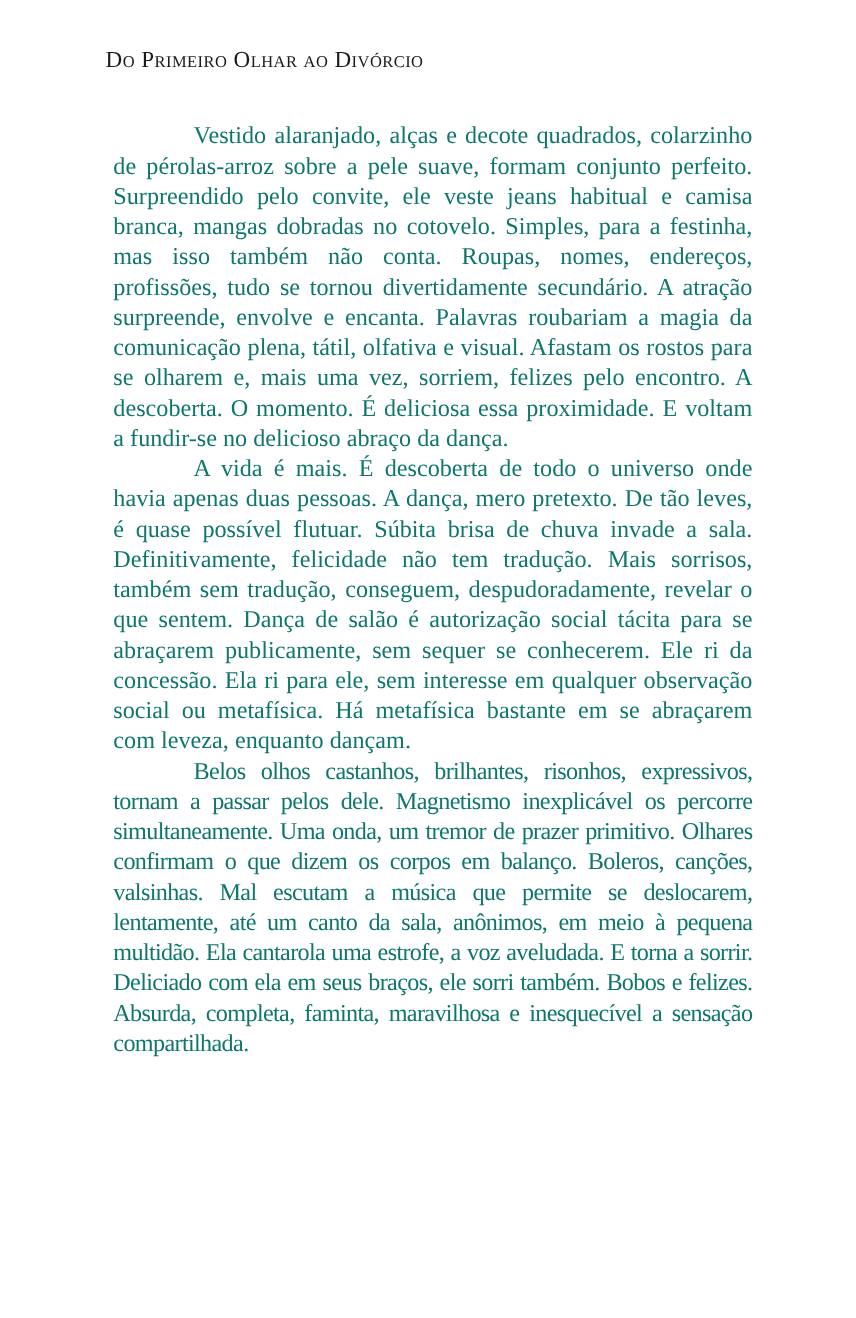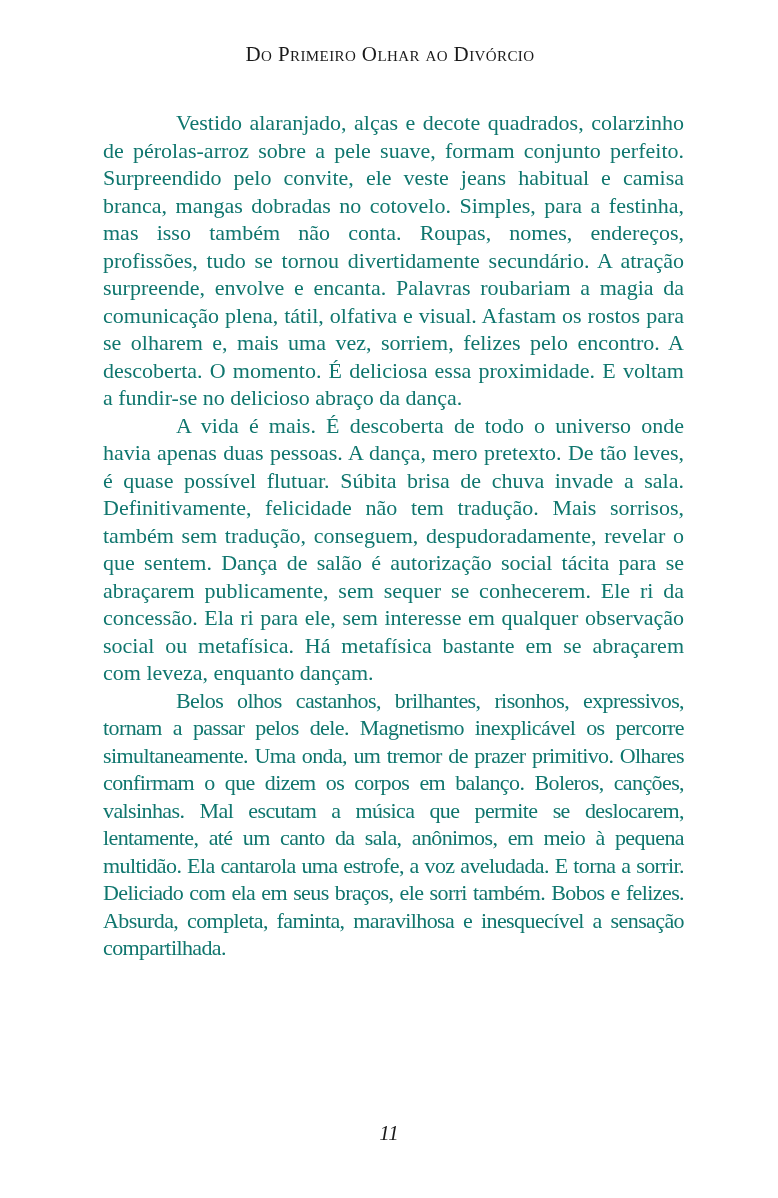--- a/index.html
+++ b/index.html
@@ -14,21 +14,21 @@
     background: #ffffff;
     font-family: "Liberation Serif", "DejaVu Serif", serif;
     color: #151515;
     overflow: hidden;
   }
   .running-header {
     position: absolute;
     top: 42px;
     left: 96px;
     width: 588px;
-    text-align: center;
+    text-align: left;
     font-variant: small-caps;
     font-size: 21px;
     letter-spacing: 0.4px;
     color: #1a1a1a;
   }
   .body-text {
     position: absolute;
     top: 109px;
     left: 103px;
     width: 581px;
@@ -62,14 +62,13 @@
 
 <div class="page">
   <div class="running-header">Do Primeiro Olhar ao Divórcio</div>
 
   <div class="body-text">
     <p class="para">Vestido alaranjado, alças e decote quadrados, colarzinho de pérolas-arroz sobre a pele suave, formam conjunto perfeito. Surpreendido pelo convite, ele veste jeans habitual e camisa branca, mangas dobradas no cotovelo. Simples, para a festinha, mas isso também não conta. Roupas, nomes, endereços, profissões, tudo se tornou divertidamente secundário. A atração surpreende, envolve e encanta. Palavras roubariam a magia da comunicação plena, tátil, olfativa e visual. Afastam os rostos para se olharem e, mais uma vez, sorriem, felizes pelo encontro. A descoberta. O momento. É deliciosa essa proximidade. E voltam a fundir-se no delicioso abraço da dança.</p>
     <p class="para">A vida é mais. É descoberta de todo o universo onde havia apenas duas pessoas. A dança, mero pretexto. De tão leves, é quase possível flutuar. Súbita brisa de chuva invade a sala. Definitivamente, felicidade não tem tradução. Mais sorrisos, também sem tradução, conseguem, despudoradamente, revelar o que sentem. Dança de salão é autorização social tácita para se abraçarem publicamente, sem sequer se conhecerem. Ele ri da concessão. Ela ri para ele, sem interesse em qualquer observação social ou metafísica. Há metafísica bastante em se abraçarem com leveza, enquanto dançam.</p>
     <p class="para condensed">Belos olhos castanhos, brilhantes, risonhos, expressivos, tornam a passar pelos dele. Magnetismo inexplicável os percorre simultaneamente. Uma onda, um tremor de prazer primitivo. Olhares confirmam o que dizem os corpos em balanço. Boleros, canções, valsinhas. Mal escutam a música que permite se deslocarem, lentamente, até um canto da sala, anônimos, em meio à pequena multidão. Ela cantarola uma estrofe, a voz aveludada. E torna a sorrir. Deliciado com ela em seus braços, ele sorri também. Bobos e felizes. Absurda, completa, faminta, maravilhosa e inesquecível a sensação compartilhada.</p>
   </div>
 
-  <div class="folio">11</div>
 </div>
 
 </body></html>

